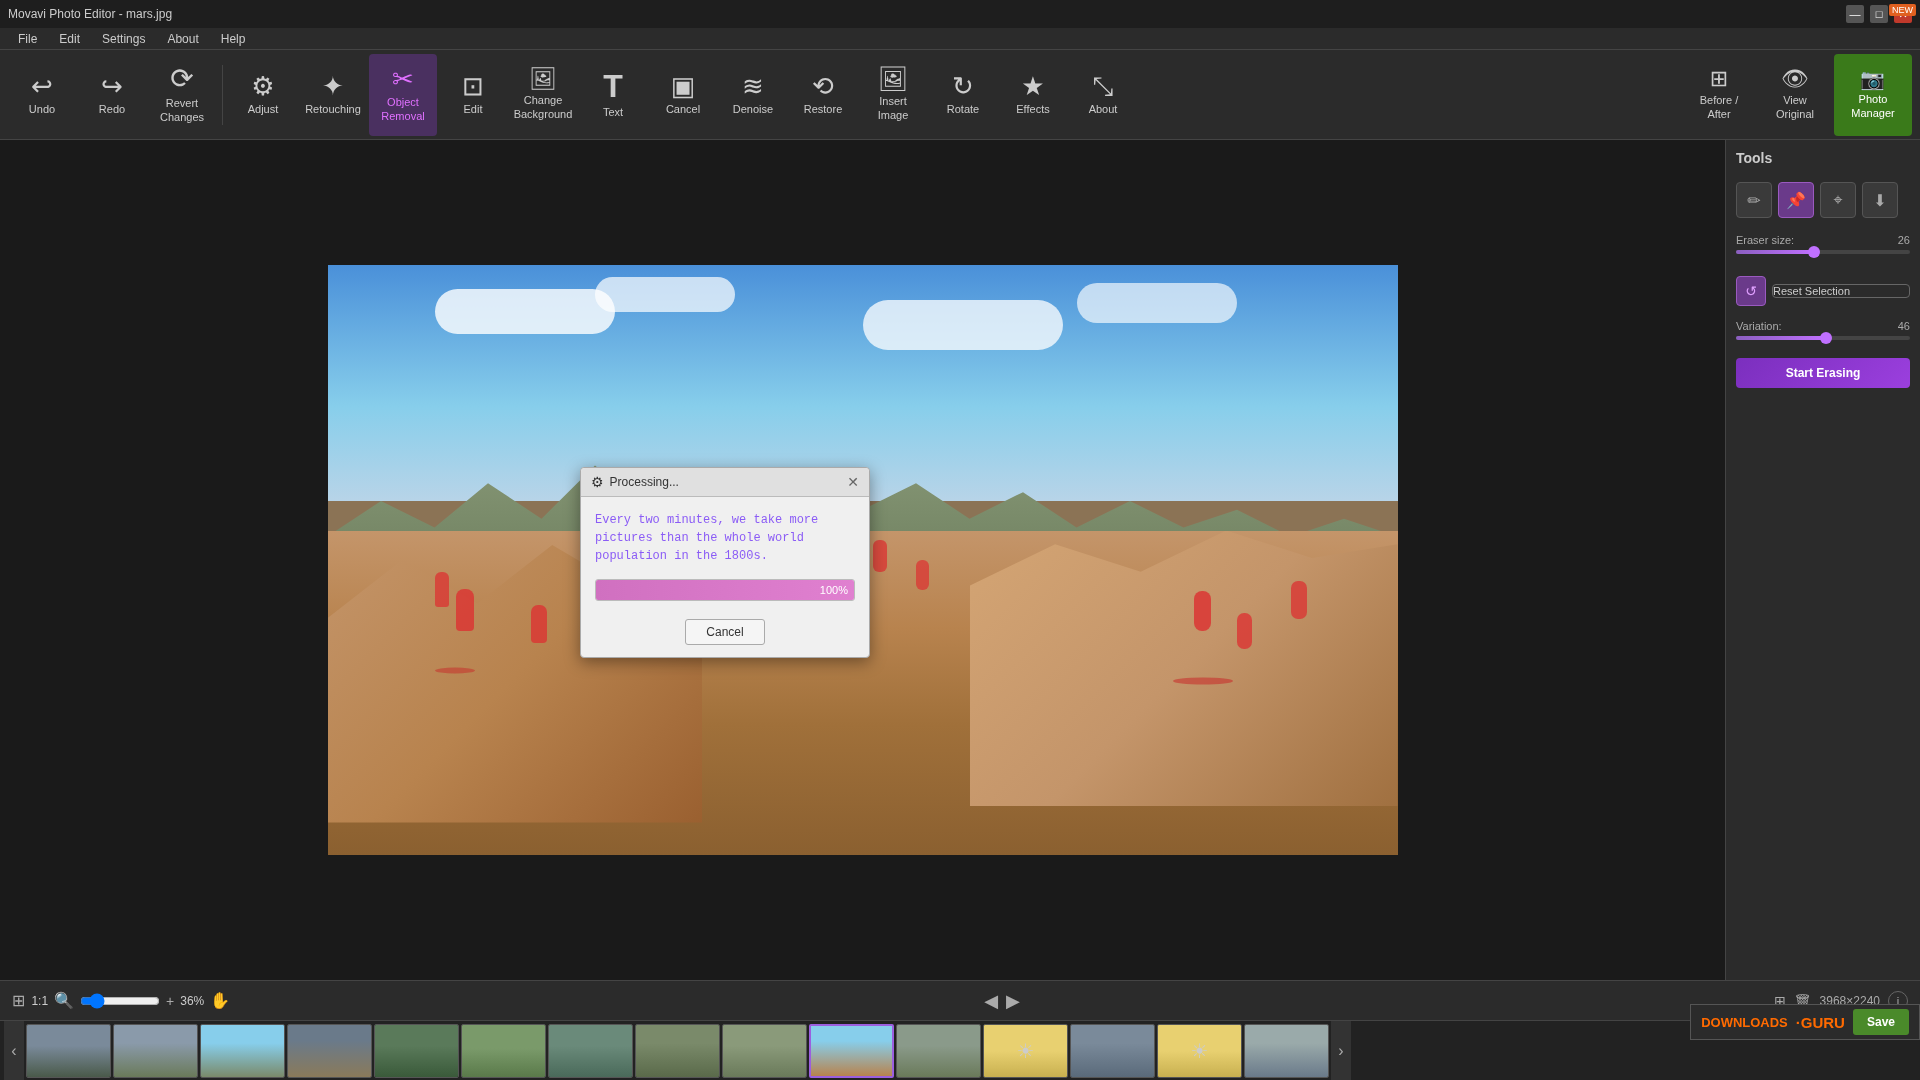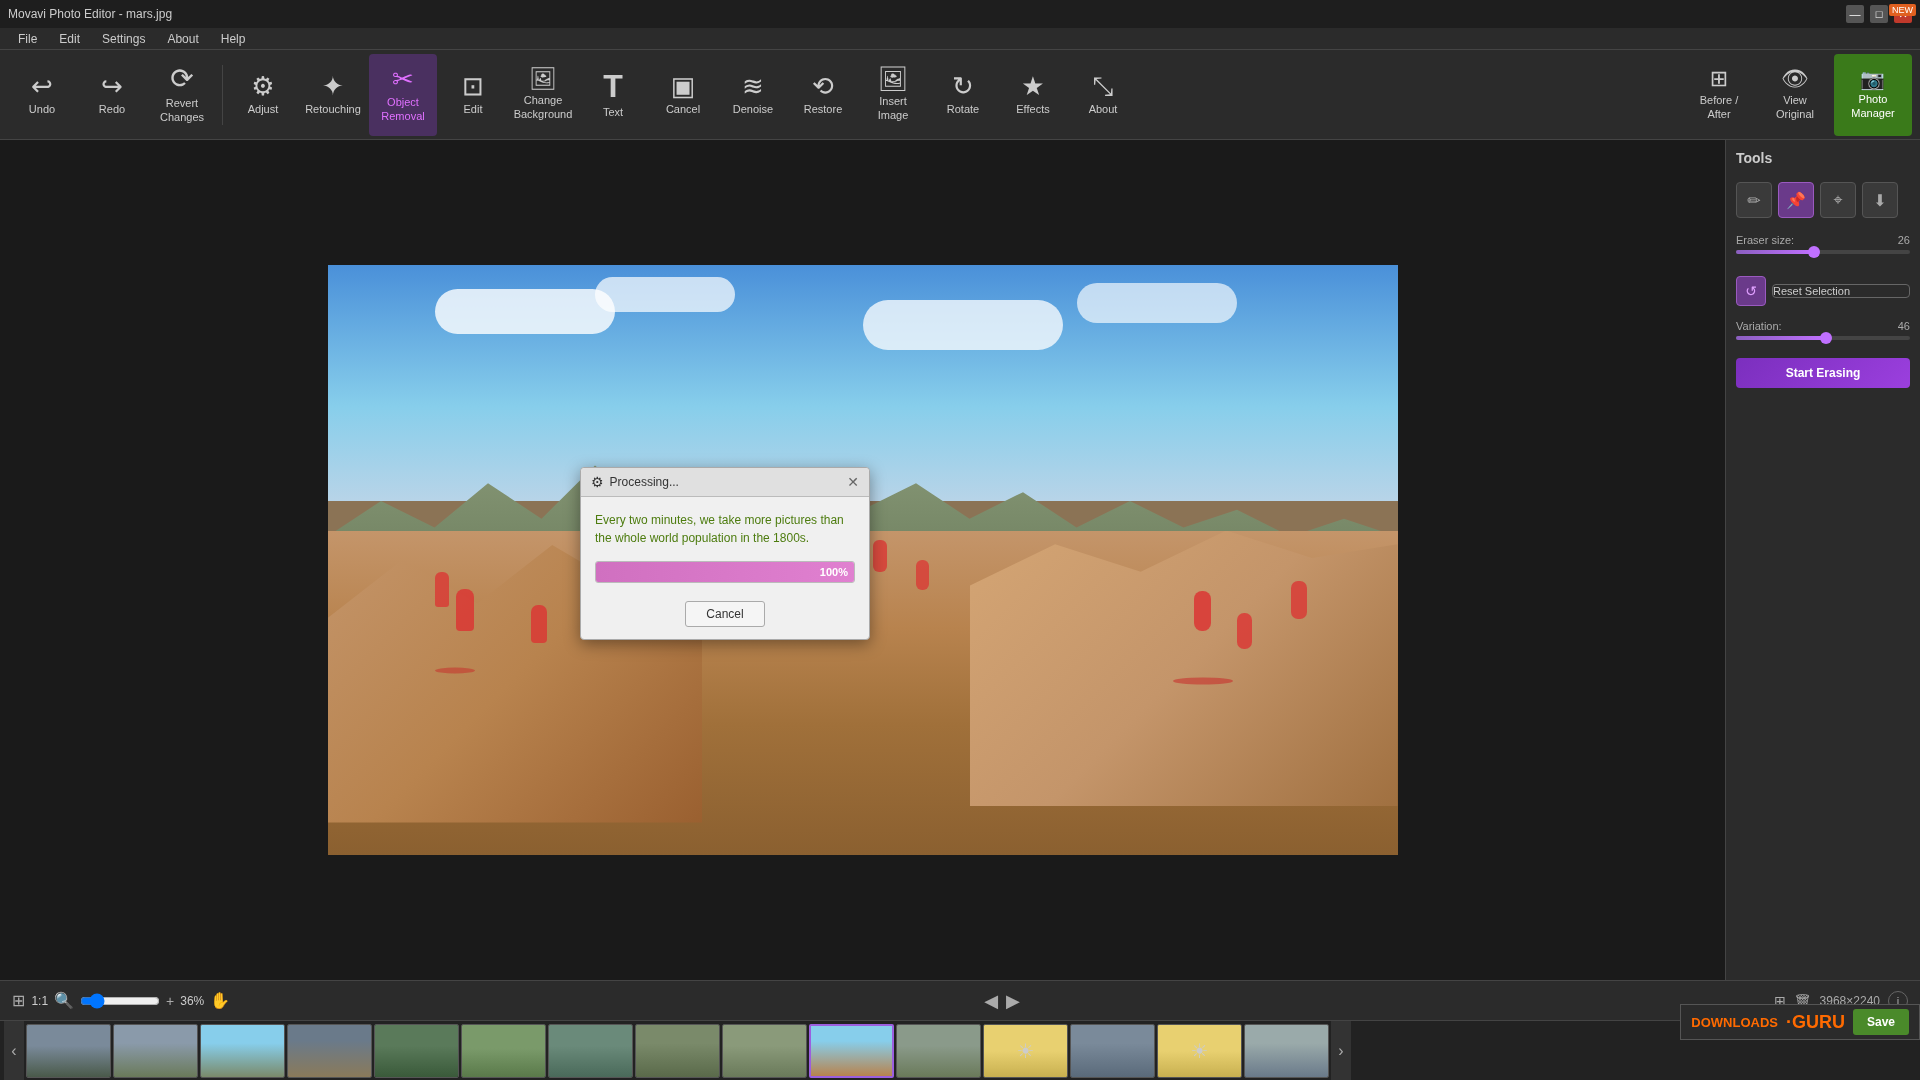--- a/index.html
+++ b/index.html
@@ -62,24 +62,24 @@
     
     .filmstrip { height: 60px; background: #222; border-top: 1px solid #444; display: flex; align-items: center; padding: 0 4px; gap: 2px; overflow: hidden; position: relative; }
     .film-nav { width: 20px; height: 60px; background: #333; border: none; color: #aaa; cursor: pointer; font-size: 16px; display: flex; align-items: center; justify-content: center; flex-shrink: 0; }
     .film-thumb { width: 85px; height: 54px; background: #444; border-radius: 2px; flex-shrink: 0; overflow: hidden; cursor: pointer; border: 1px solid #555; position: relative; }
     .film-thumb.active { border: 2px solid #9b5fdf; }
     .dialog { background: #f0f0f0; border: 1px solid #aaa; border-radius: 4px; width: 290px; padding: 0; pointer-events: all; position: absolute; top: 327px; left: 580px; box-shadow: 0 4px 16px rgba(0,0,0,0.4); }
     .dialog-header { background: #e0e0e0; padding: 6px 10px; display: flex; align-items: center; justify-content: space-between; border-bottom: 1px solid #bbb; border-radius: 4px 4px 0 0; }
     .dialog-title { font-size: 12px; color: #333; display: flex; align-items: center; gap: 6px; }
     .dialog-close { background: none; border: none; cursor: pointer; color: #666; font-size: 14px; }
     .dialog-body { padding: 14px 14px 10px; }
-    .dialog-text { font-size: 12px; color: #4d7c0f; margin-bottom: 14px; line-height: 1.5; }
+    .dialog-text { font-size: 12px; color: #8b5cf6; margin-bottom: 14px; line-height: 1.5; font-family: Liberation Mono, monospace; }
     .progress-bar { width: 100%; height: 22px; background: #ddd; border-radius: 3px; overflow: hidden; position: relative; border: 1px solid #bbb; }
     .progress-fill { height: 100%; background: linear-gradient(90deg, #d070c0, #e080d0); display: flex; align-items: center; justify-content: flex-end; padding-right: 6px; }
-    .progress-text { font-size: 11px; font-weight: bold; color: #fff; }
+    .progress-text { font-size: 11px; font-weight: normal; color: #fff; }
     .dialog-footer { padding: 8px 8px 12px; display: flex; justify-content: center; }
     .cancel-btn { padding: 5px 20px; background: #f5f5f5; border: 1px solid #aaa; border-radius: 3px; cursor: pointer; font-size: 12px; color: #333; }
 
     
     .downloads-banner { position: absolute; bottom: 40px; right: 0; background: #2b2b2b; border: 1px solid #555; padding: 4px 10px; display: flex; align-items: center; gap: 8px; font-size: 12px; color: #ccc; z-index: 50; }
     .save-btn-bottom { background: #4a8a2a; color: #fff; border: none; padding: 6px 14px; border-radius: 3px; cursor: pointer; font-size: 12px; font-weight: bold; }
 
     .variation-label { display: flex; justify-content: space-between; }
   </style>
 </head>
@@ -354,15 +354,15 @@
   </div>
   <div class="film-thumb">
     <div style="width:100%;height:100%;background:linear-gradient(180deg,#9aaaaa 35%,#6a7a8a 100%);"></div>
   </div>
 
   <button class="film-nav">›</button>
 </div>
 
 <div class="downloads-banner">
   <span style="color:#ff6a00;font-weight:bold;font-size:13px;">DOWNLOADS</span>
-  <span style="color:#ff6a00;font-weight:bold;font-size:18px;">·GURU</span>
+  <span style="color:#ff6a00;font-weight:bold;font-size:15px;">·GURU</span>
   <button class="save-btn-bottom">Save</button>
 </div>
 
 </body></html>

